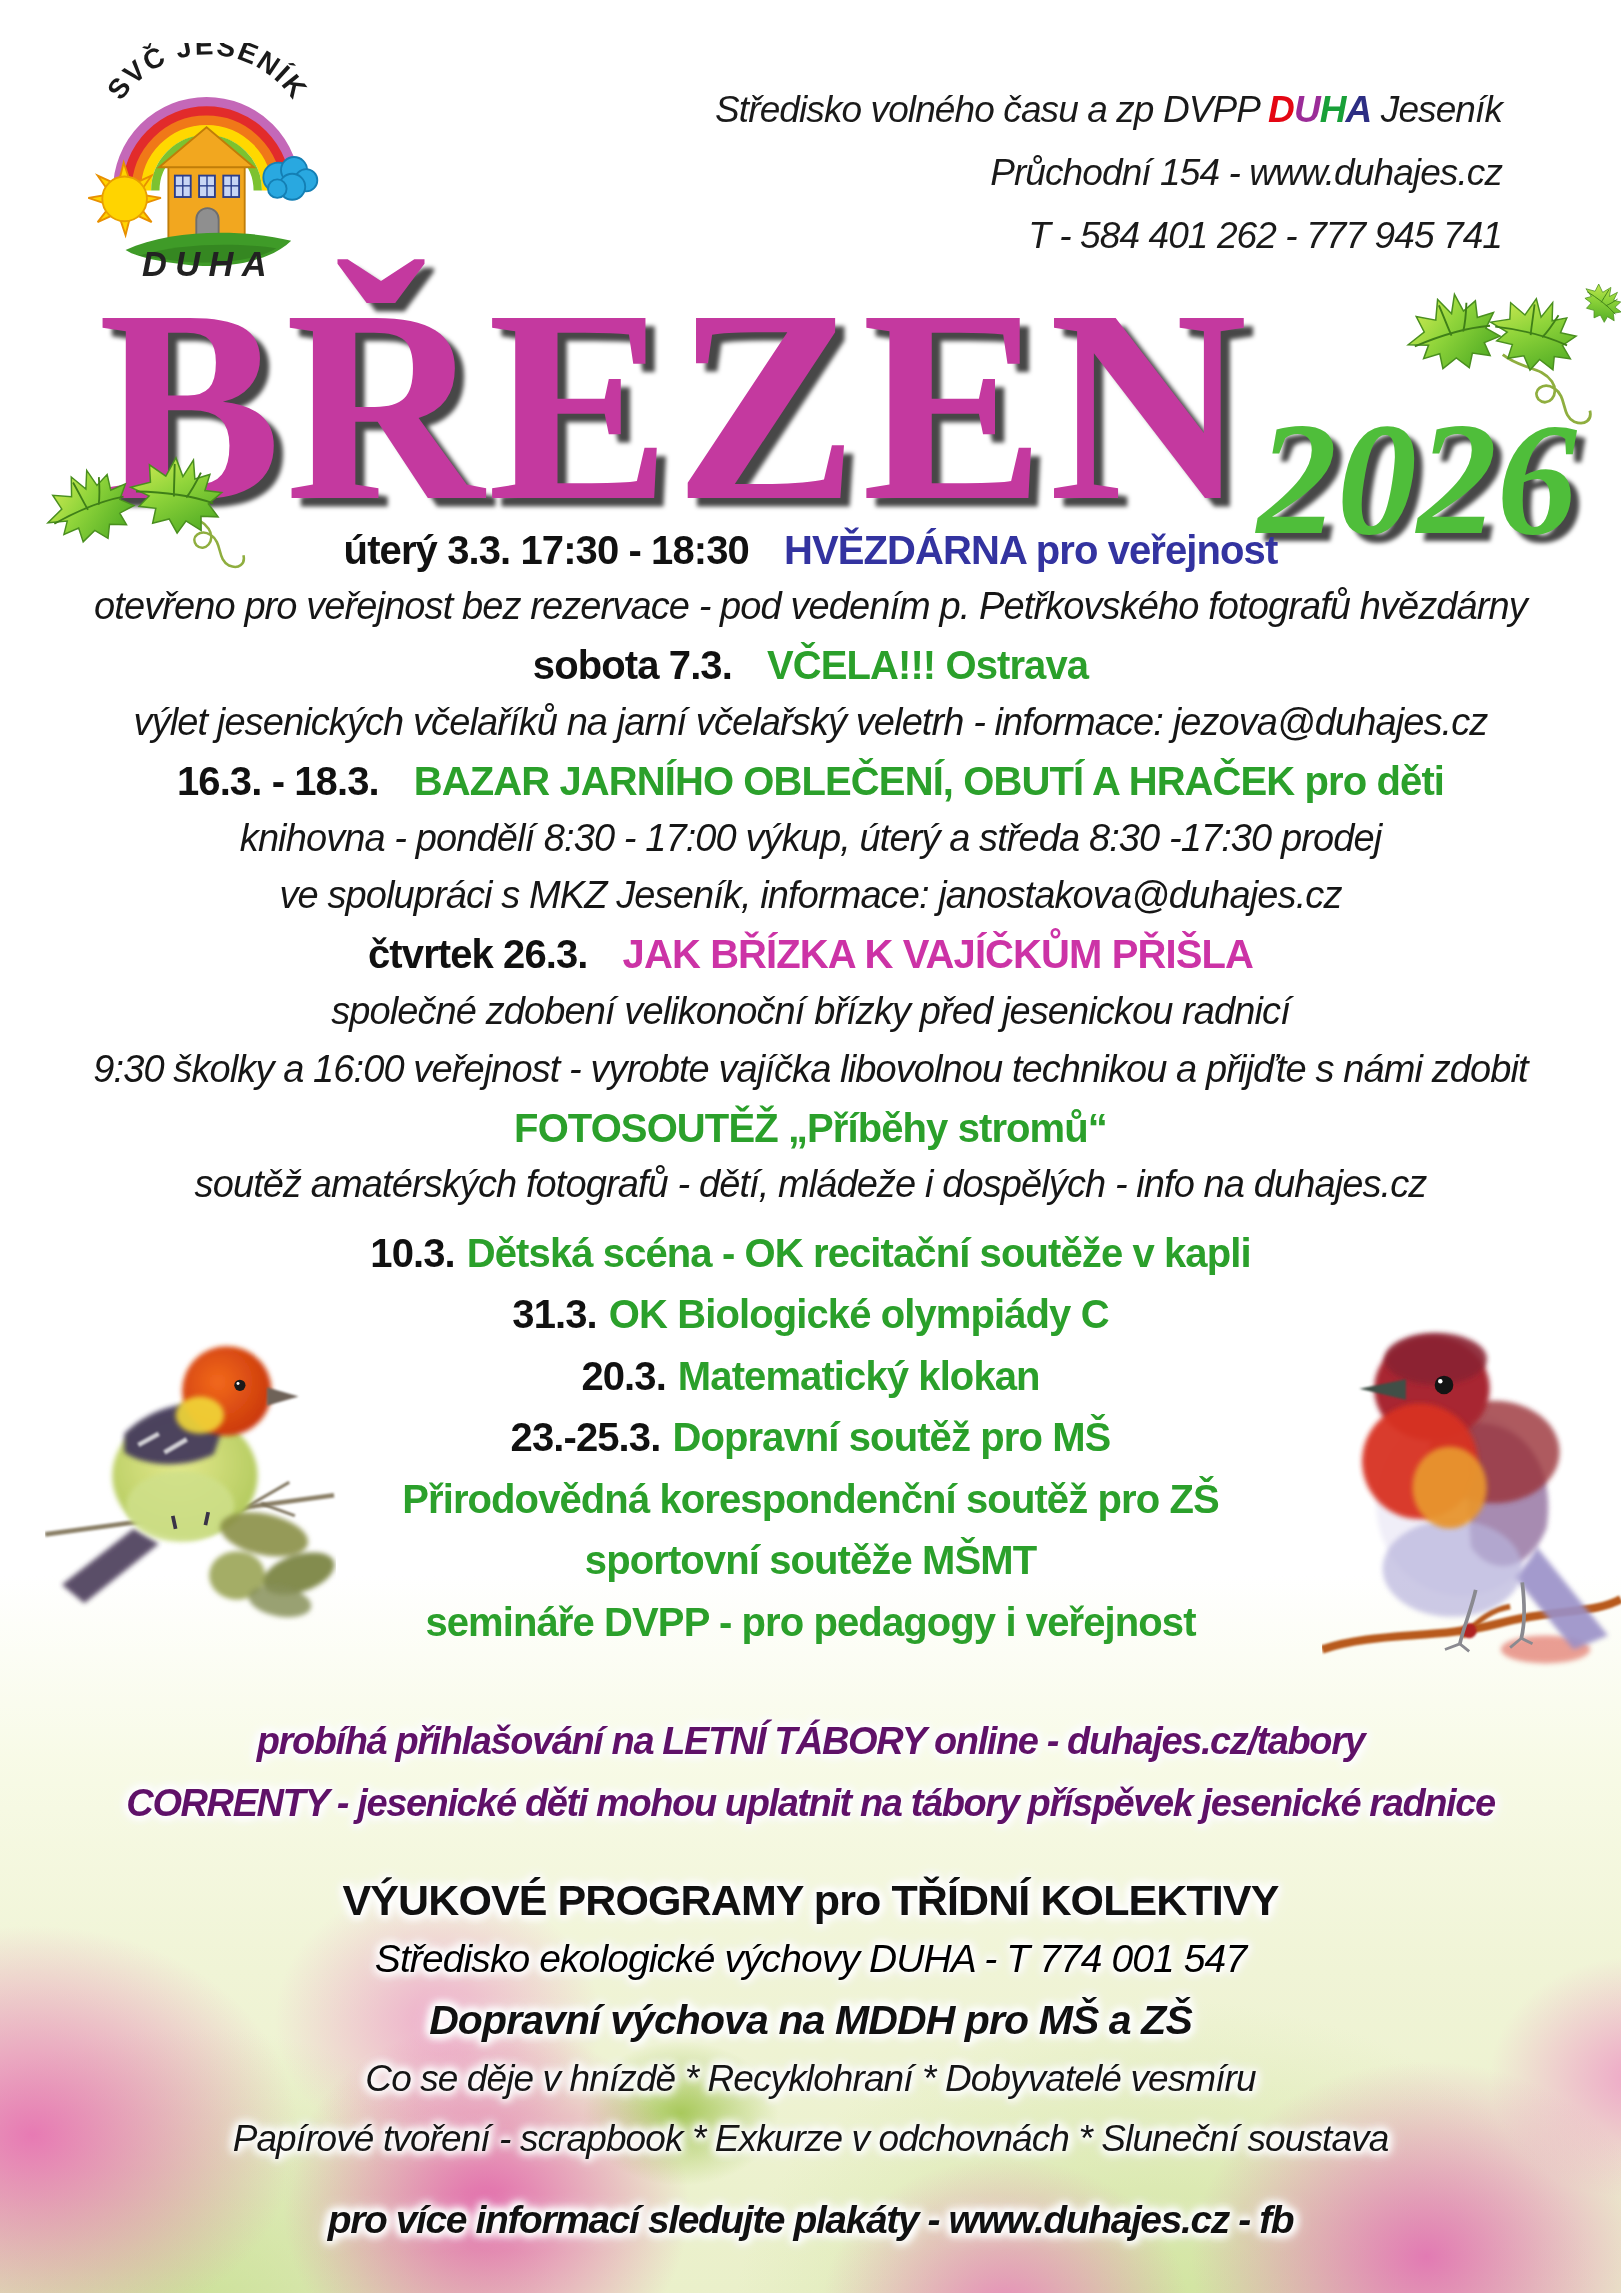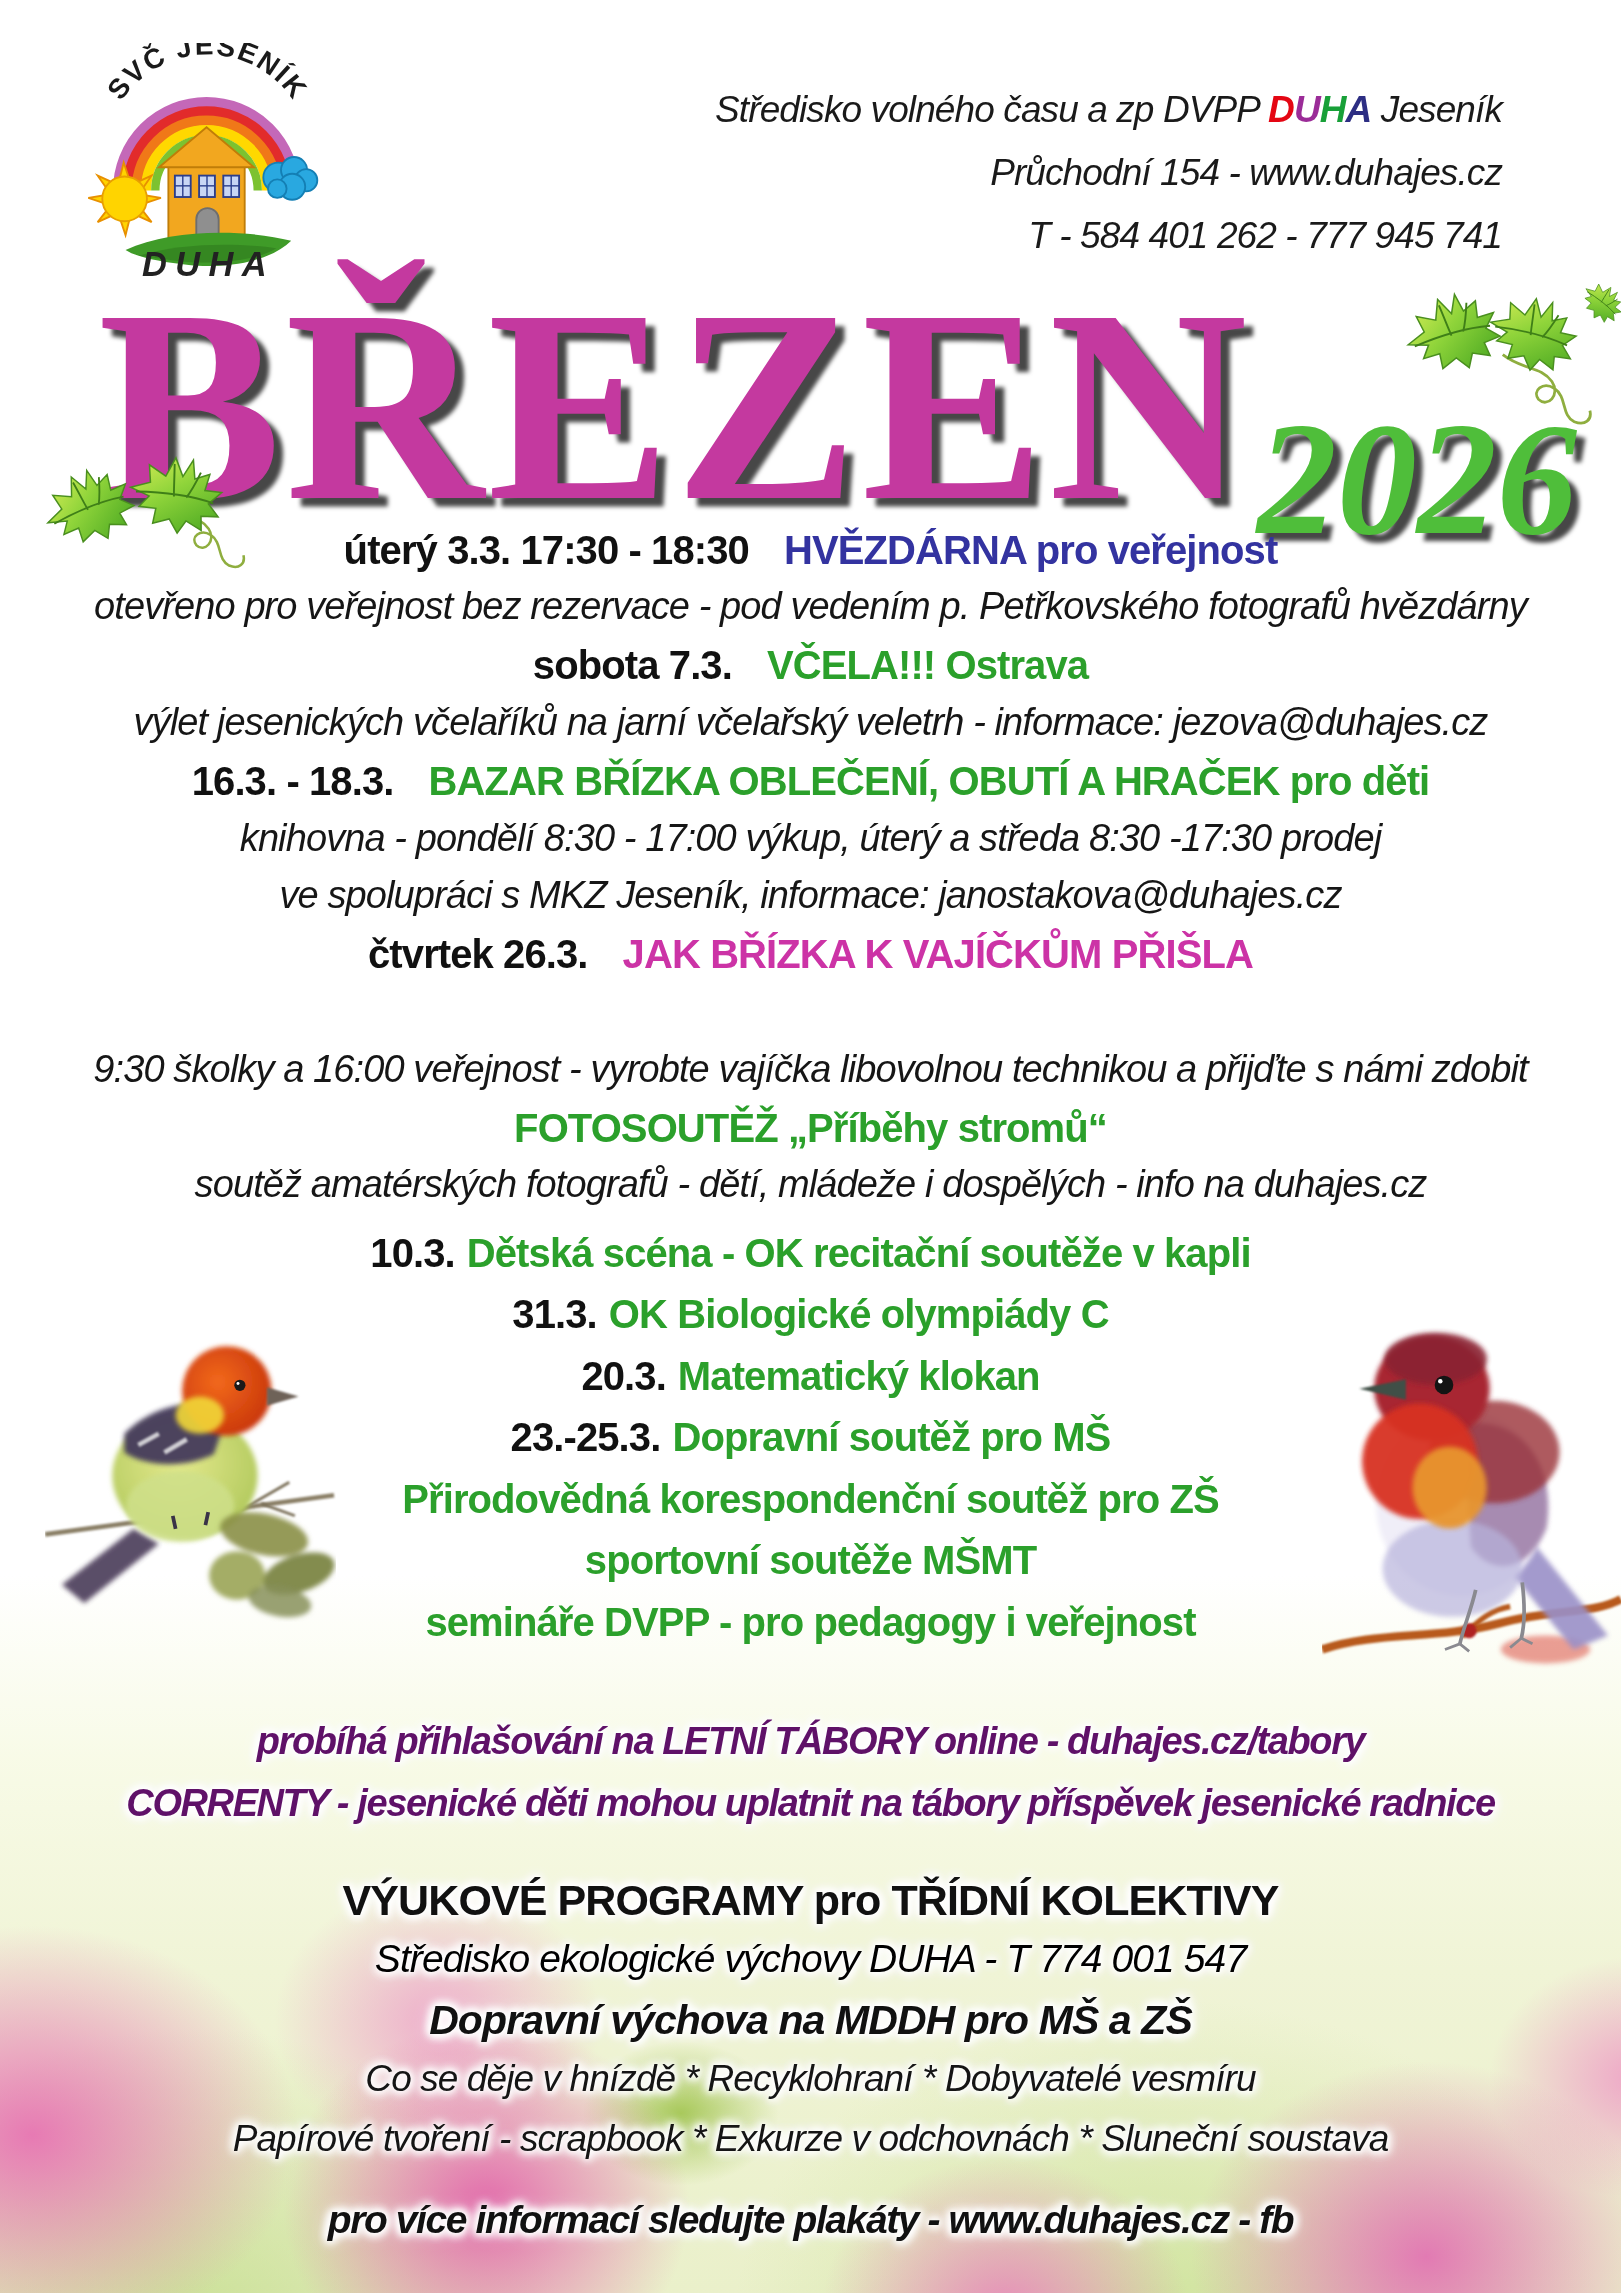--- a/index.html
+++ b/index.html
@@ -180,24 +180,25 @@
     <svg class="deco" style="left:33px; top:446px;" width="219" height="131" viewBox="0 0 235 140">
       <use href="#tendrilShape" transform="translate(140,62) scale(1.1)" stroke="#8fae3f" stroke-width="2.5" fill="none"></use>
       <use href="#leafShape" transform="translate(2,44) scale(0.78) rotate(-18)"></use>
       <use href="#leafShape" transform="translate(112,2) scale(0.82) rotate(12)"></use>
     </svg>
 
     <div class="line ev-head" style="top:528px"><span class="ev-date">úterý 3.3. 17:30 - 18:30</span><span class="ev-title c-blue">HVĚZDÁRNA pro veřejnost</span></div>
     <div class="line ev-detail" style="top:585px">otevřeno pro veřejnost  bez rezervace - pod vedením p. Petřkovského fotografů hvězdárny</div>
     <div class="line ev-head" style="top:643px"><span class="ev-date">sobota 7.3.</span><span class="ev-title c-green">VČELA!!! Ostrava</span></div>
     <div class="line ev-detail" style="top:701px">výlet jesenických včelaříků na jarní včelařský veletrh - informace: jezova@duhajes.cz</div>
-    <div class="line ev-head" style="top:759px"><span class="ev-date">16.3. - 18.3.</span><span class="ev-title c-green">BAZAR BŘÍZKA OBLEČENÍ, OBUTÍ A HRAČEK pro děti</span></div>
+    <div class="line ev-head" style="top:759px"><span class="ev-date">16.3. - 18.3.</span><span class="ev-title c-green">BAZAR JARNÍHO OBLEČENÍ, OBUTÍ A HRAČEK pro děti</span></div>
     <div class="line ev-detail" style="top:817px">knihovna - pondělí 8:30 - 17:00 výkup, úterý a středa 8:30  -17:30 prodej</div>
     <div class="line ev-detail" style="top:874px">ve spolupráci s MKZ Jeseník, informace: janostakova@duhajes.cz</div>
     <div class="line ev-head" style="top:932px"><span class="ev-date">čtvrtek 26.3.</span><span class="ev-title c-magenta">JAK BŘÍZKA K VAJÍČKŮM PŘIŠLA</span></div>
+    <div class="line ev-detail" style="top:990px">společné zdobení velikonoční břízky před jesenickou radnicí</div>
     <div class="line ev-detail" style="top:1048px">9:30 školky a 16:00 veřejnost - vyrobte vajíčka libovolnou technikou a přijďte s námi zdobit</div>
     <div class="line ev-head" style="top:1106px"><span class="ev-title c-green" style="margin-left:0">FOTOSOUTĚŽ „Příběhy stromů“</span></div>
     <div class="line ev-detail" style="top:1163px">soutěž amatérských fotografů - dětí, mládeže i dospělých - info na duhajes.cz</div>
 
     <svg class="deco" style="left:45px; top:1294px;" width="291" height="328" viewBox="0 0 312 352">
       <path d="M0,258 L310,216" stroke="#8a7f66" stroke-width="5" fill="none" filter="url(#wcLite)"></path>
       <path d="M210,232 L262,202 M232,225 L268,238" stroke="#7a6f58" stroke-width="3" fill="none" filter="url(#wcLite)"></path>
       <path d="M18,312 L95,252 L122,268 L42,332 Z" fill="#4a3a58" opacity="0.9" filter="url(#wc)"></path>
       <ellipse cx="150" cy="195" rx="78" ry="68" fill="url(#bodyGrad1)" filter="url(#wc)"></ellipse>
       <ellipse cx="145" cy="228" rx="58" ry="38" fill="#cfe08a" opacity="0.85" filter="url(#wc)"></ellipse>

